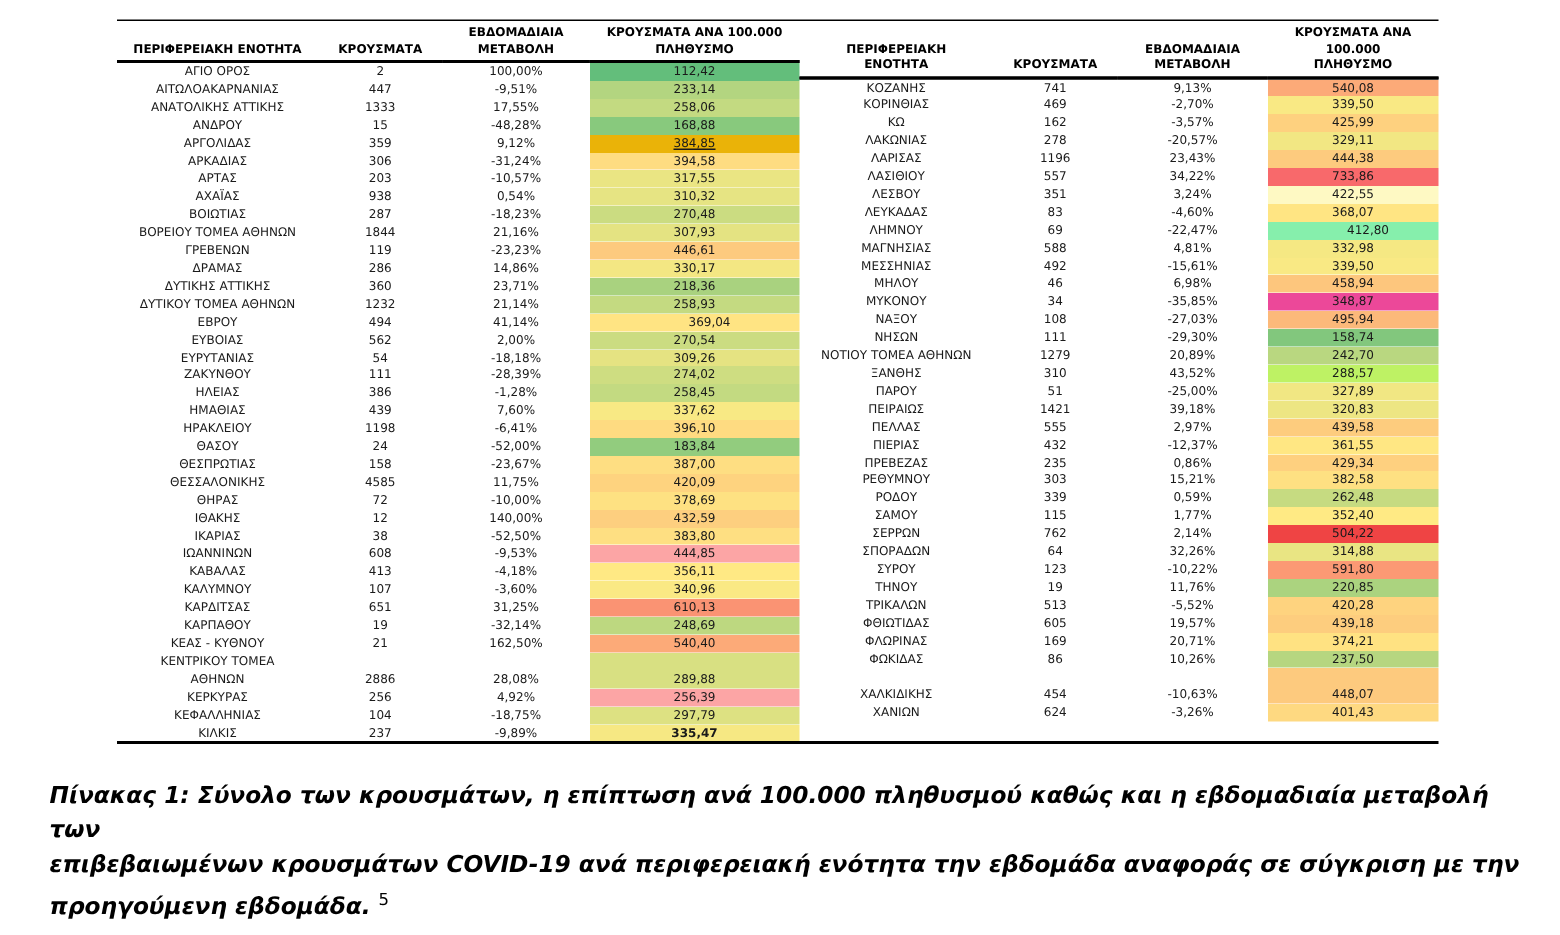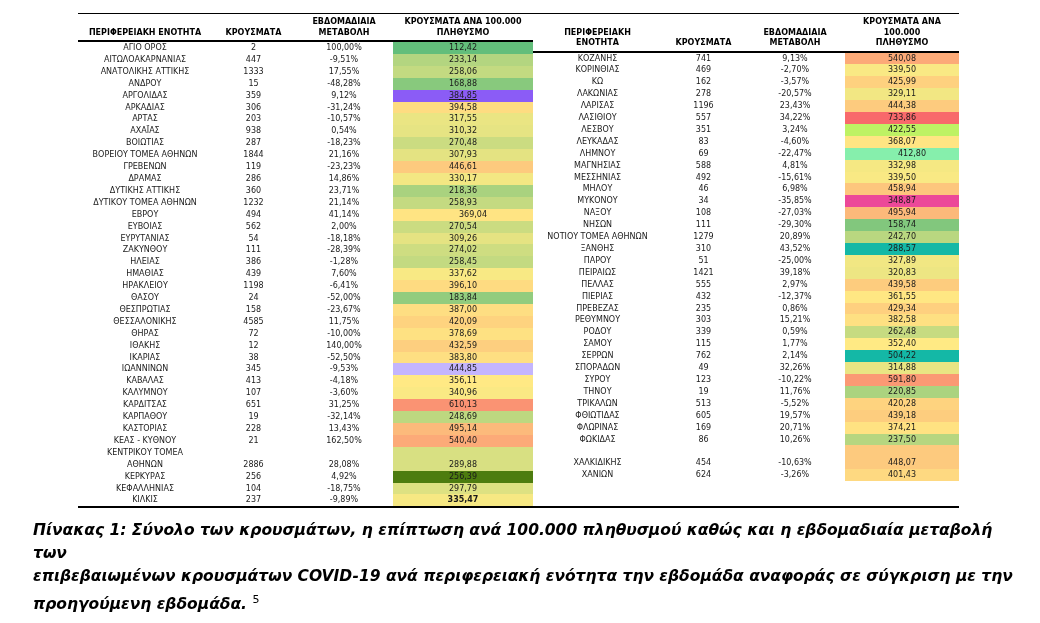--- a/index.html
+++ b/index.html
@@ -115,21 +115,21 @@
           <tr>
             <td>ΑΝΔΡΟΥ</td>
             <td>15</td>
             <td>-48,28%</td>
             <td style="background: rgb(136, 201, 125);">168,88</td>
           </tr>
           <tr>
             <td>ΑΡΓΟΛΙΔΑΣ</td>
             <td>359</td>
             <td>9,12%</td>
-            <td style="background: #8b5cf6; text-decoration: underline;">384,85</td>
+            <td style="background: #eab308; text-decoration: underline;">384,85</td>
           </tr>
           <tr>
             <td>ΑΡΚΑΔΙΑΣ</td>
             <td>306</td>
             <td>-31,24%</td>
             <td style="background: rgb(254, 220, 129);">394,58</td>
           </tr>
           <tr>
             <td>ΑΡΤΑΣ</td>
             <td>203</td>
@@ -251,23 +251,23 @@
             <td style="background: rgb(253, 207, 127);">432,59</td>
           </tr>
           <tr>
             <td>ΙΚΑΡΙΑΣ</td>
             <td>38</td>
             <td>-52,50%</td>
             <td style="background: rgb(254, 223, 130);">383,80</td>
           </tr>
           <tr>
             <td>ΙΩΑΝΝΙΝΩΝ</td>
-            <td>345</td>
+            <td>608</td>
             <td>-9,53%</td>
-            <td style="background: #c4b5fd; margin-top: 40px;">444,85</td>
+            <td style="background: #fca5a5; margin-top: 40px;">444,85</td>
           </tr>
           <tr>
             <td>ΚΑΒΑΛΑΣ</td>
             <td>413</td>
             <td>-4,18%</td>
             <td style="background: rgb(255, 233, 132);">356,11</td>
           </tr>
           <tr>
             <td>ΚΑΛΥΜΝΟΥ</td>
             <td>107</td>
@@ -278,45 +278,39 @@
             <td>ΚΑΡΔΙΤΣΑΣ</td>
             <td>651</td>
             <td>31,25%</td>
             <td style="background: rgb(250, 147, 115);">610,13</td>
           </tr>
           <tr>
             <td>ΚΑΡΠΑΘΟΥ</td>
             <td>19</td>
             <td>-32,14%</td>
             <td style="background: rgb(189, 216, 128);">248,69</td>
-          </tr>
-          <tr>
-            <td>ΚΑΣΤΟΡΙΑΣ</td>
-            <td>228</td>
-            <td>13,43%</td>
-            <td style="background: rgb(252, 186, 123);">495,14</td>
           </tr>
           <tr>
             <td>ΚΕΑΣ - ΚΥΘΝΟΥ</td>
             <td>21</td>
             <td>162,50%</td>
             <td style="background: rgb(252, 170, 120);">540,40</td>
           </tr>
           <tr>
             <td>ΚΕΝΤΡΙΚΟΥ ΤΟΜΕΑ
 ΑΘΗΝΩΝ</td>
             <td>2886</td>
             <td>28,08%</td>
             <td style="background: rgb(216, 224, 130);">289,88</td>
           </tr>
           <tr>
             <td>ΚΕΡΚΥΡΑΣ</td>
             <td>256</td>
             <td>4,92%</td>
-            <td style="background: #4d7c0f;">256,39</td>
+            <td style="background: #fca5a5;">256,39</td>
           </tr>
           <tr>
             <td>ΚΕΦΑΛΛΗΝΙΑΣ</td>
             <td>104</td>
             <td>-18,75%</td>
             <td style="background: rgb(221, 225, 130);">297,79</td>
           </tr>
           <tr>
             <td>ΚΙΛΚΙΣ</td>
             <td>237</td>
@@ -378,21 +372,21 @@
           <tr>
             <td>ΛΑΣΙΘΙΟΥ</td>
             <td>557</td>
             <td>34,22%</td>
             <td style="background: rgb(248, 105, 107);">733,86</td>
           </tr>
           <tr>
             <td>ΛΕΣΒΟΥ</td>
             <td>351</td>
             <td>3,24%</td>
-            <td style="background: #bef264;">422,55</td>
+            <td style="background: #fef9c3;">422,55</td>
           </tr>
           <tr>
             <td>ΛΕΥΚΑΔΑΣ</td>
             <td>83</td>
             <td>-4,60%</td>
             <td style="background: rgb(255, 229, 131);">368,07</td>
           </tr>
           <tr>
             <td>ΛΗΜΝΟΥ</td>
             <td>69</td>
@@ -438,21 +432,21 @@
           <tr>
             <td>ΝΟΤΙΟΥ ΤΟΜΕΑ ΑΘΗΝΩΝ</td>
             <td>1279</td>
             <td>20,89%</td>
             <td style="background: rgb(185, 215, 128);">242,70</td>
           </tr>
           <tr>
             <td>ΞΑΝΘΗΣ</td>
             <td>310</td>
             <td>43,52%</td>
-            <td style="background: #14b8a6;">288,57</td>
+            <td style="background: #bef264;">288,57</td>
           </tr>
           <tr>
             <td>ΠΑΡΟΥ</td>
             <td>51</td>
             <td>-25,00%</td>
             <td style="background: rgb(241, 231, 131);">327,89</td>
           </tr>
           <tr>
             <td>ΠΕΙΡΑΙΩΣ</td>
             <td>1421</td>
@@ -492,25 +486,25 @@
           <tr>
             <td>ΣΑΜΟΥ</td>
             <td>115</td>
             <td>1,77%</td>
             <td style="background: rgb(255, 234, 132);">352,40</td>
           </tr>
           <tr>
             <td>ΣΕΡΡΩΝ</td>
             <td>762</td>
             <td>2,14%</td>
-            <td style="background: #14b8a6;">504,22</td>
+            <td style="background: #ef4444;">504,22</td>
           </tr>
           <tr>
             <td>ΣΠΟΡΑΔΩΝ</td>
-            <td>49</td>
+            <td>64</td>
             <td>32,26%</td>
             <td style="background: rgb(233, 229, 131);">314,88</td>
           </tr>
           <tr>
             <td>ΣΥΡΟΥ</td>
             <td>123</td>
             <td>-10,22%</td>
             <td style="background: rgb(251, 153, 116);">591,80</td>
           </tr>
           <tr>

